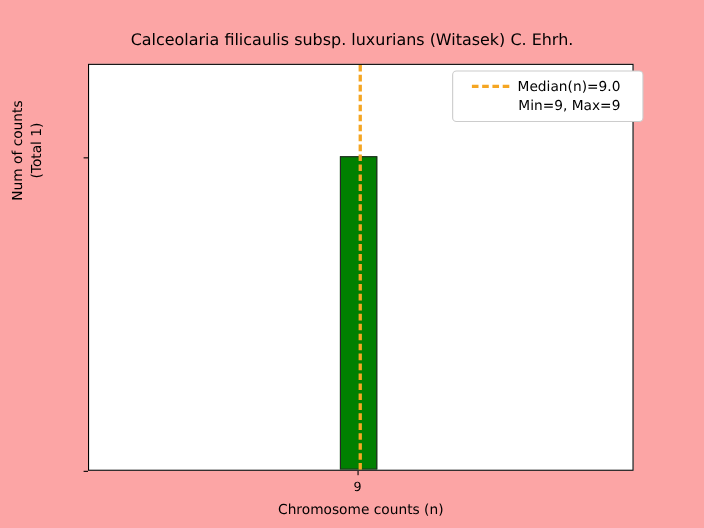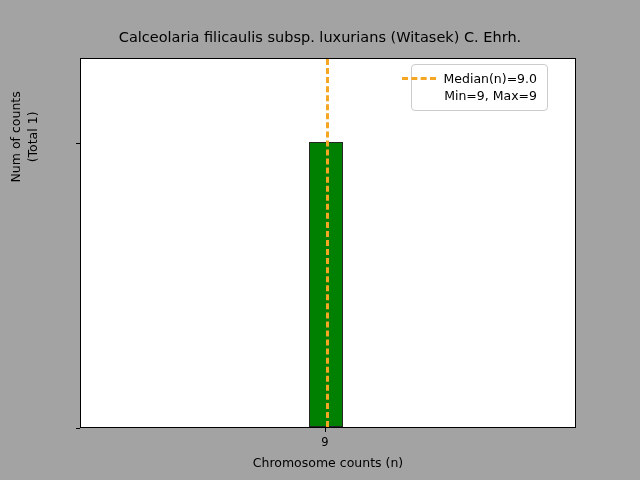--- a/index.html
+++ b/index.html
@@ -7,21 +7,21 @@
     padding: 0;
     background: #ffffff;
   }
   body {
     font-family: "DejaVu Sans", sans-serif;
   }
   #figure {
     position: relative;
     width: 640px;
     height: 480px;
-    background: #a3a3a3;
+    background: #fca5a5;
     overflow: hidden;
   }
 
   
   #chart-title {
     position: absolute;
     left: 0;
     top: 29px;
     width: 640px;
     text-align: center;
@@ -107,26 +107,26 @@
     transform-origin: center center;
     line-height: 1.35;
     white-space: pre;
   }
 
   
   #legend {
     position: absolute;
     left: 411px;
     top: 64px;
-    width: 137px;
+    width: 174px;
     border: 1px solid #cccccc;
     border-radius: 4px;
     background: #ffffff;
     box-sizing: border-box;
-    padding: 5px 10px 6px 7px;
+    padding: 5px 20px 6px 7px;
   }
   .legend-row {
     display: flex;
     align-items: center;
     justify-content: flex-end;
     height: 17px;
   }
   .legend-marker {
     width: 34px;
     height: 0;

